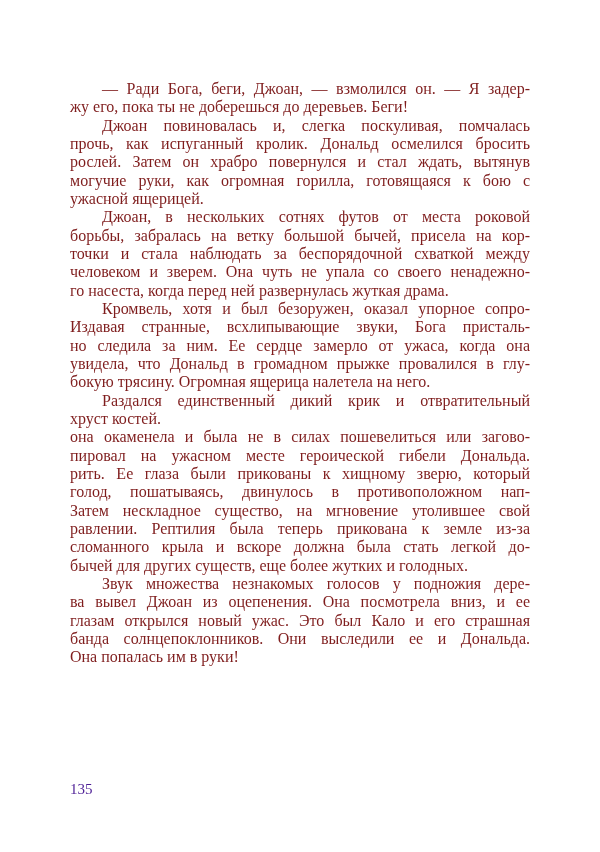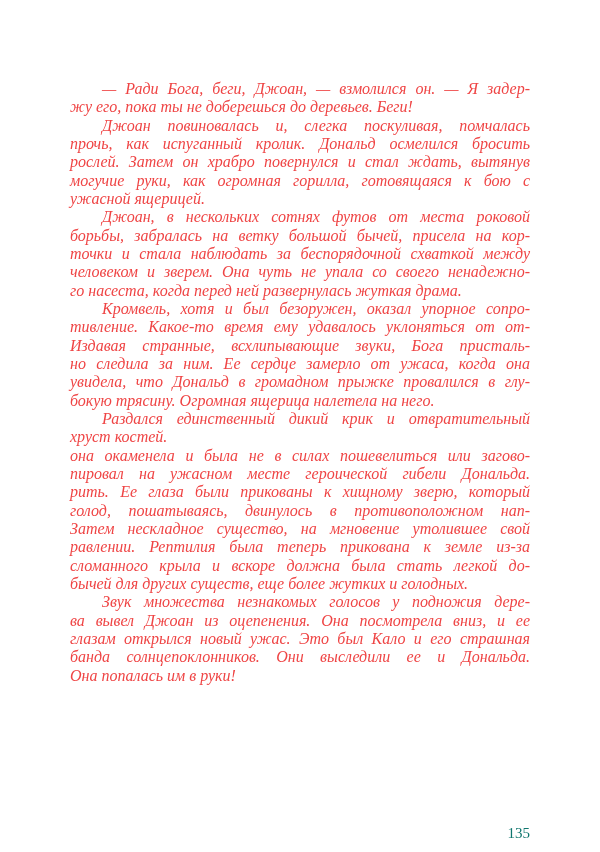--- a/index.html
+++ b/index.html
@@ -17,44 +17,43 @@
   }
   .text-block {
     position: absolute;
     left: 70px;
     top: 80px;
     width: 460px;
   }
   .line {
     font-size: 16px;
     line-height: 18.33px;
-    color: #ef4444;
+    color: #7f1d1d;
     text-align: justify;
     text-align-last: justify;
     -moz-text-align-last: justify;
     white-space: normal;
-    font-style: italic;
   }
   .line.para-end {
     text-align: center;
     text-align-last: left;
     -moz-text-align-last: left;
   }
   .line.para-start {
     text-indent: 32px;
   }
   .page-number {
     position: absolute;
     left: 70px;
-    top: 824px;
+    top: 780px;
     width: 460px;
-    text-align: right;
+    text-align: left;
     font-size: 15px;
     line-height: 18px;
-    color: #0f766e;
+    color: #4c1d95;
   }
 </style>
 </head>
 <body>
 
 <main class="page">
   <section class="text-block" id="text-block">
       <div>
         <div class="line para-start">— Ради Бога, беги, Джоан, — взмолился он. — Я задер-</div>
         <div class="line para-end">жу его, пока ты не доберешься до деревьев. Беги!</div>
@@ -68,21 +67,20 @@
       </div>
       <div>
         <div class="line para-start">Джоан, в нескольких сотнях футов от места роковой</div>
         <div class="line">борьбы, забралась на ветку большой бычей, присела на кор-</div>
         <div class="line">точки и стала наблюдать за беспорядочной схваткой между</div>
         <div class="line">человеком и зверем. Она чуть не упала со своего ненадежно-</div>
         <div class="line para-end">го насеста, когда перед ней развернулась жуткая драма.</div>
       </div>
       <div>
         <div class="line para-start">Кромвель, хотя и был безоружен, оказал упорное сопро-</div>
-        <div class="line">тивление. Какое-то время ему удавалось уклоняться от от-</div>
         <div class="line">Издавая странные, всхлипывающие звуки, Бога присталь-</div>
         <div class="line">но следила за ним. Ее сердце замерло от ужаса, когда она</div>
         <div class="line">увидела, что Дональд в громадном прыжке провалился в глу-</div>
         <div class="line para-end">бокую трясину. Огромная ящерица налетела на него.</div>
       </div>
       <div>
         <div class="line para-start">Раздался единственный дикий крик и отвратительный</div>
         <div class="line para-end">хруст костей.</div>
       </div>
       <div>

